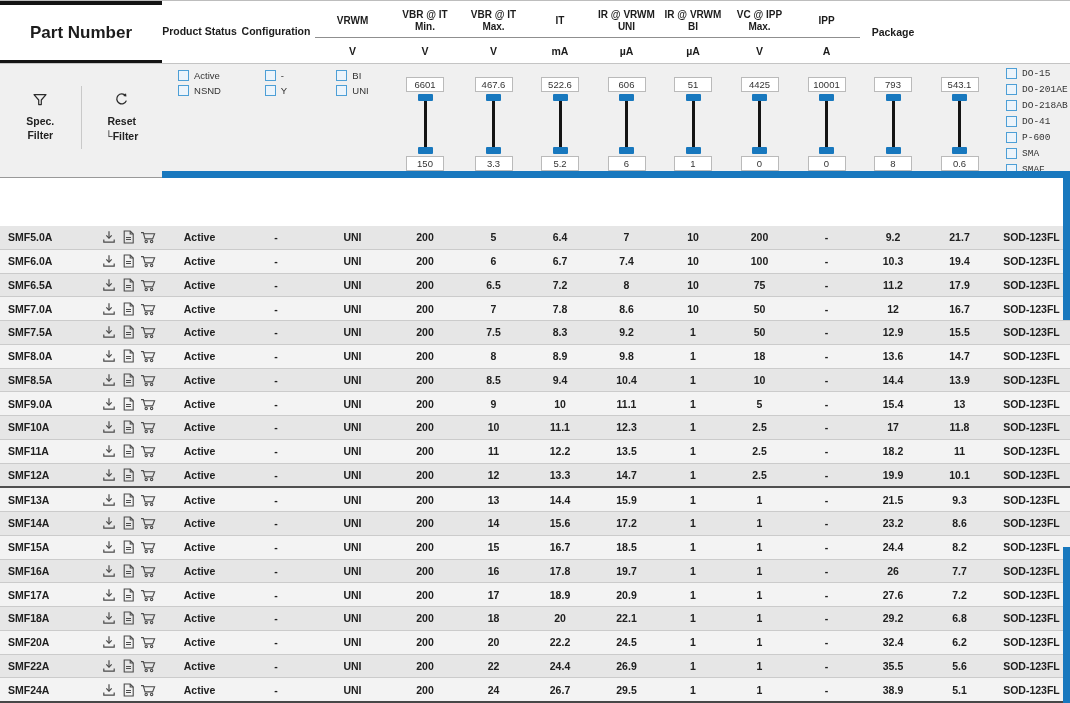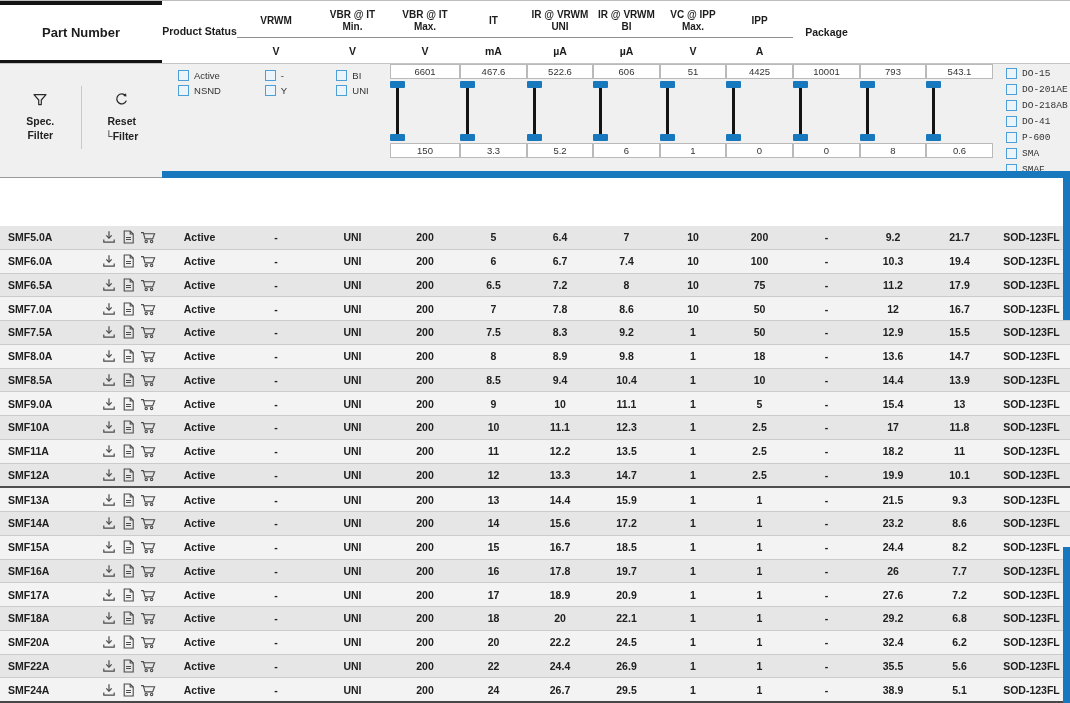--- a/index.html
+++ b/index.html
@@ -10,21 +10,21 @@
 
   .grid { display:grid;
           grid-template-columns:162px 75px 78px 75px 70px 67px 66px 67px 66px 67px 67px 66px 67px 77px; }
 
   
   .header { position:absolute; top:0; left:0; right:0; height:64px; box-sizing:border-box;
             border-top:1px solid #bdbdbd; border-bottom:1px solid #c4c4c4; background:#fff; }
   .hcell { box-sizing:border-box; color:#1c1c1c; }
   .h-part { border-top:4px solid #141414; border-bottom:3px solid #141414;
             display:flex; align-items:center; justify-content:center;
-            font-size:13px; font-weight:bold;text-align:right; }
+            font-size:17px; font-weight:bold;text-align:right; }
   .h-simple { display:flex; align-items:center; justify-content:center; text-align:center;
               font-size:10.5px; font-weight:bold; white-space:pre-line; line-height:1.25; }
   .h-num { display:flex; flex-direction:column; }
   .h-num-label { height:37px; box-sizing:border-box; padding-top:3px;
                  display:flex; align-items:center; justify-content:center; text-align:center;
                  font-size:10px; font-weight:bold; white-space:pre-line; line-height:1.2;
                  border-bottom:1px solid #8f8f8f; }
   .h-num-unit { flex:1; display:flex; align-items:center; justify-content:center;
                 font-size:10.5px; font-weight:bold; }
   .h-package { display:flex; align-items:center; justify-content:center;
@@ -37,21 +37,21 @@
   .f-btn { flex:1; display:flex; flex-direction:column; align-items:center; justify-content:center;
            gap:3px; cursor:pointer; }
   .f-label { font-size:10.5px; font-weight:bold; color:#222; text-align:center;
              white-space:pre-line; line-height:1.35; }
   .f-div { width:1px; background:#c9c9c9; margin:22px 0; }
   .cb-cell { display:flex; justify-content:center; padding-top:6px; }
   .cb-group { display:flex; flex-direction:column; gap:4px; align-items:flex-start; }
   .cb-item { display:flex; align-items:center; gap:5px; cursor:pointer; }
   .cb-box { width:9px; height:9px; border:1px solid var(--cb-border); background:#ecf4fb; flex:none; }
   .cb-label { font-size:9.5px; color:#333; white-space:nowrap; }
-  .slider-cell { display:flex; flex-direction:column; gap:2px; }
+  .slider-cell { display:flex; flex-direction:column; align-items:center; padding-top:13px; gap:2px; }
   .slider-val { background:#fff; border:1px solid #bababa; font-size:9.5px; color:#333;
                 min-width:30px; padding:0 3px; height:13px; line-height:13px; text-align:center; }
   .slider-track { position:relative; width:15px; height:60px; }
   .slider-track::before { content:""; position:absolute; left:6px; top:3px; bottom:3px; width:3px;
                           background:#141414; }
   .slider-handle { position:absolute; left:0; width:15px; height:7px; background:var(--accent);
                    border-radius:1px; cursor:grab; }
   .h-top { top:0; } .h-bot { bottom:0; }
   .pkg-cell { overflow:hidden; padding:4px 7px 0 13px;font-family:Liberation Mono, monospace; }
   .pkg-list { gap:5px; }
@@ -85,20 +85,21 @@
 <body>
 
 <div class="app">
 
   <div class="grid header">
     <div class="hcell h-part">
       <span>Part Number</span>
     </div>
 
     <div class="hcell h-simple">Product Status</div>
+      <div class="hcell h-simple">Configuration</div>
       <div class="hcell h-num">
         <div class="h-num-label">VRWM</div>
         <div class="h-num-unit">V</div>
       </div>
       <div class="hcell h-num">
         <div class="h-num-label">VBR @ IT
 Min.</div>
         <div class="h-num-unit">V</div>
       </div>
       <div class="hcell h-num">

